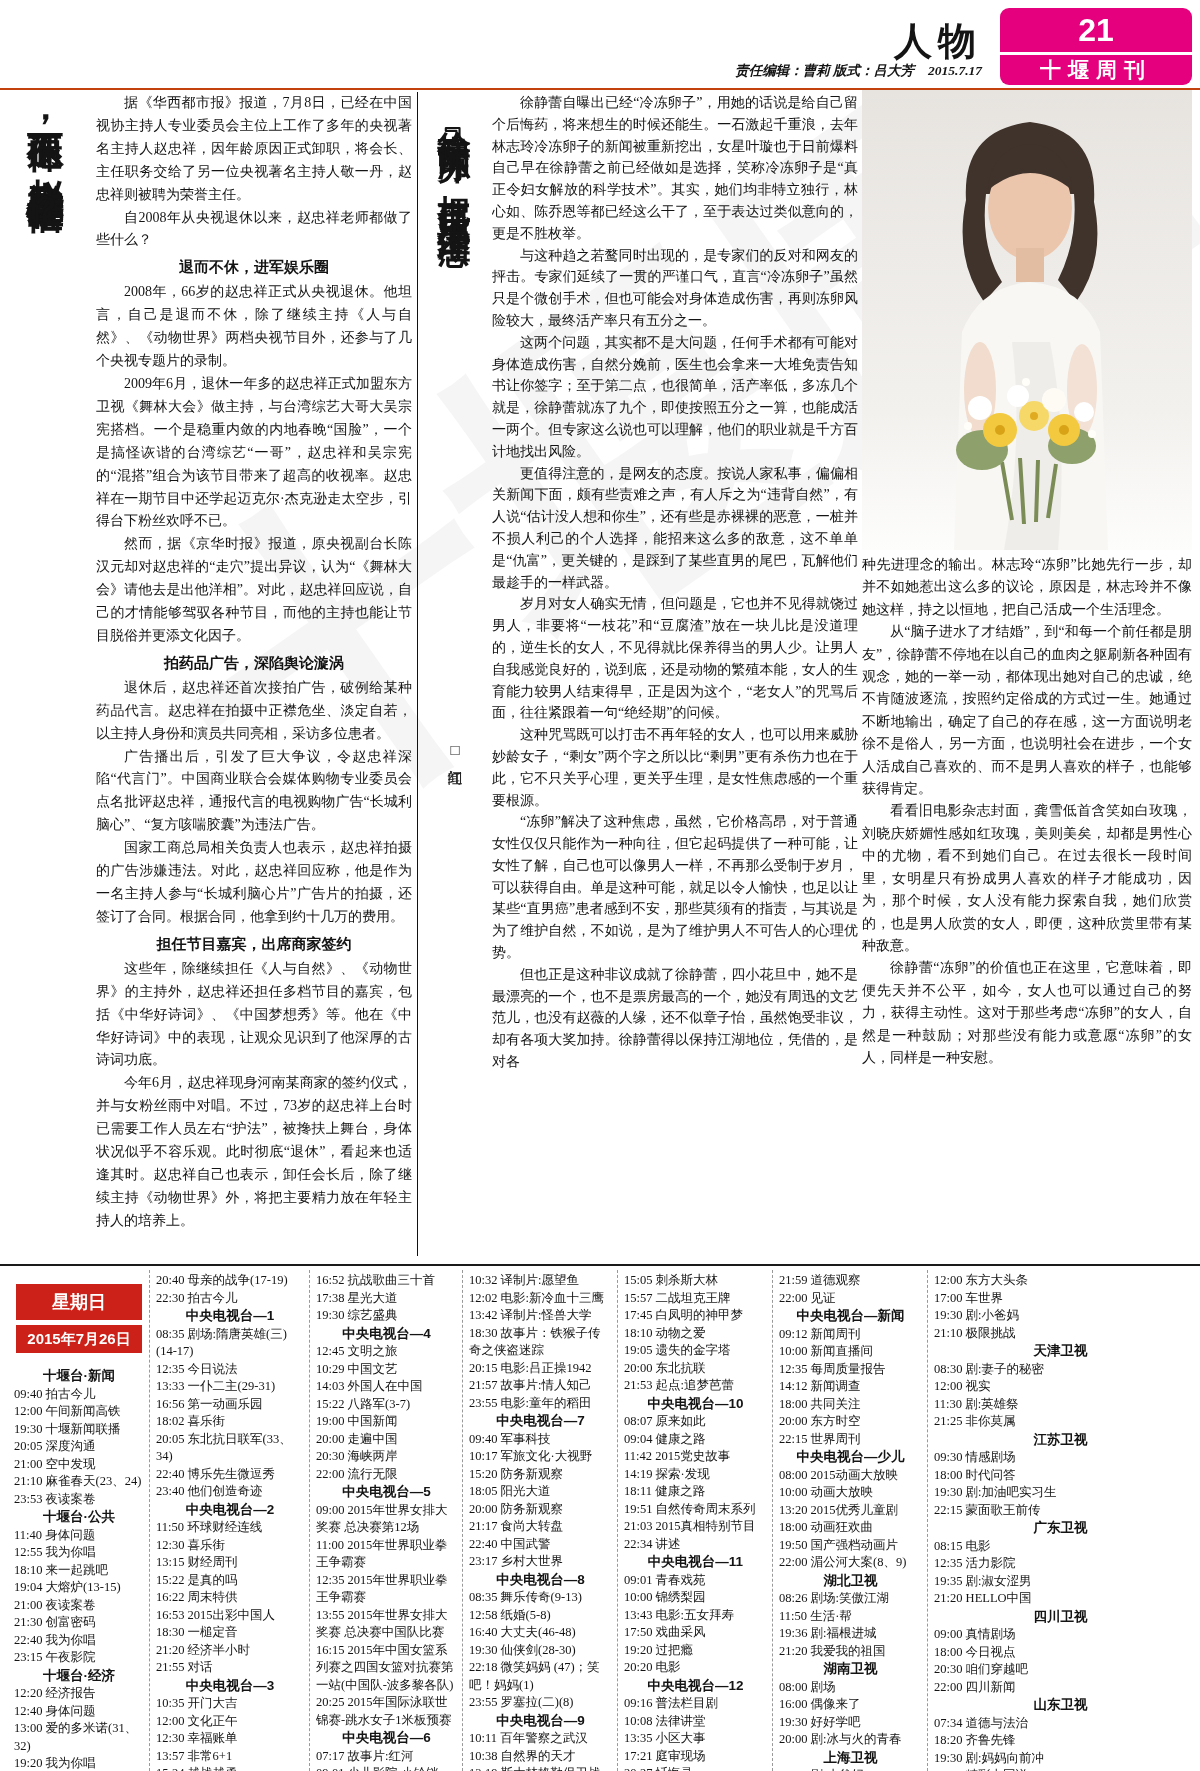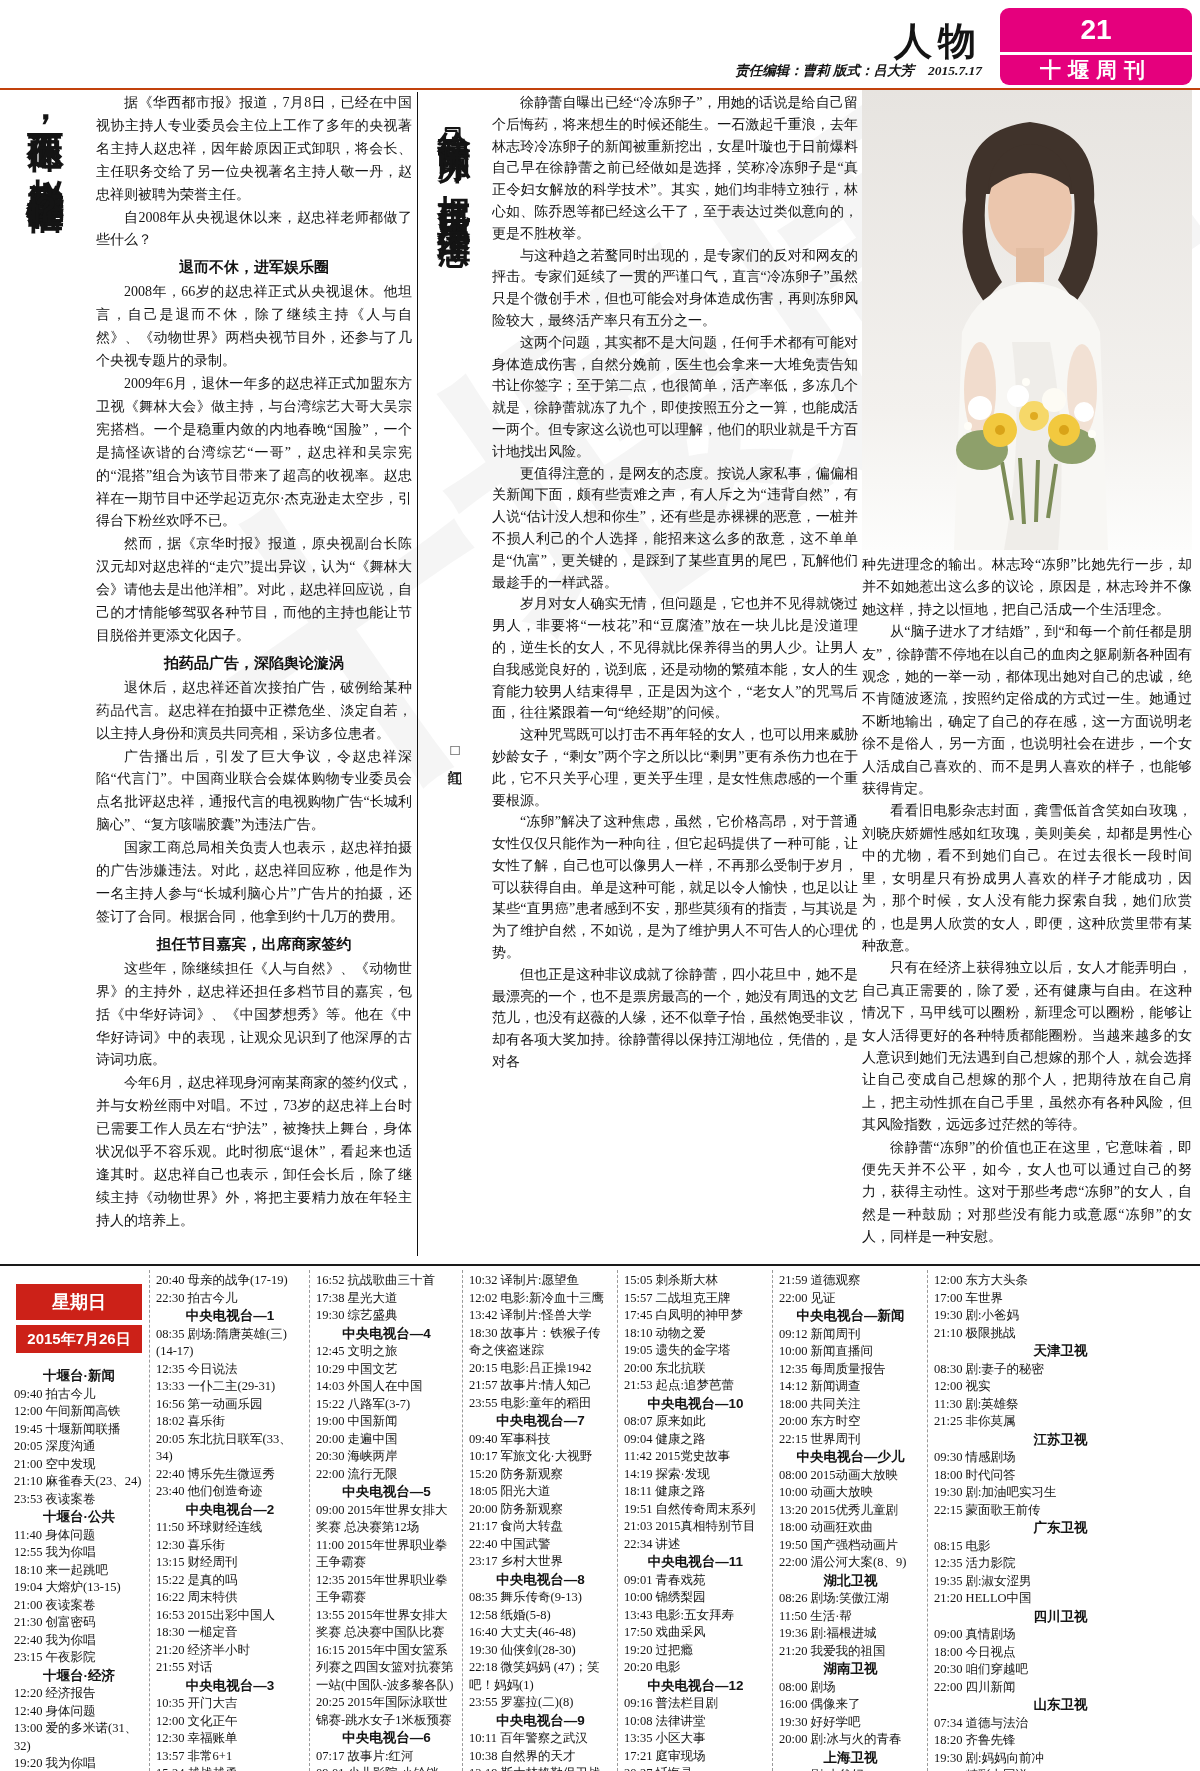--- a/index.html
+++ b/index.html
@@ -7,21 +7,21 @@
     width:1200px;height:1771px;position:relative;background:#ffffff;color:#141414;
     font-family:"Liberation Serif", serif;overflow:hidden;
   }
   
   .header{position:absolute;top:0;left:0;right:0;height:88px;border-bottom:2px solid #c2410c;background:#fff;z-index:5;}
   .section-title{position:absolute;right:218px;top:16px;font-size:38px;font-weight:700;letter-spacing:6px;font-family:"Liberation Serif",serif;}
   .credits{position:absolute;right:218px;top:62px;font-size:13.5px;font-style:italic;font-weight:700;white-space:nowrap;}
   .credits .date{margin-left:14px;margin-top:40px;}
   .badge{position:absolute;right:8px;top:8px;width:192px;}
   .badge-num{background:#e5007d;color:#fff;text-align:center;font-family:"Liberation Sans",sans-serif;
-    font-size:28px;font-weight:700;line-height:44px;border-radius:9px 9px 0 0;}
+    font-size:32px;font-weight:700;line-height:44px;border-radius:9px 9px 0 0;}
   .badge-gap{height:3px;background:#fff;}
   .badge-name{background:#e5007d;color:#fff;text-align:center;font-family:"Liberation Sans",sans-serif;
     font-size:21px;font-weight:700;line-height:30px;letter-spacing:7px;border-radius:0 0 9px 9px;}
   
   .watermark{position:absolute;left:90px;top:560px;font-size:330px;font-weight:700;color:rgba(110,110,110,0.07);
     transform:rotate(-35deg);transform-origin:left top;white-space:nowrap;z-index:1;pointer-events:none;
     font-family:"Liberation Sans",sans-serif;}
   
   .articles{position:absolute;top:90px;left:0;right:0;height:1172px;z-index:2;}
   .v-headline{writing-mode:vertical-rl;font-weight:700;margin:0;font-family:"Liberation Serif",serif;}
@@ -145,36 +145,35 @@
             <circle cx="106" cy="336" r="4" fill="#fffef8"></circle>
             <circle cx="230" cy="344" r="4" fill="#fffef8"></circle>
             <circle cx="164" cy="292" r="4" fill="#fffef8"></circle>
           </g>
         </svg>
       </div>
       <div class="mid-col2">
           <p class="para noindent">种先进理念的输出。林志玲“冻卵”比她先行一步，却并不如她惹出这么多的议论，原因是，林志玲并不像她这样，持之以恒地，把自己活成一个生活理念。</p>
           <p class="para">从“脑子进水了才结婚”，到“和每一个前任都是朋友”，徐静蕾不停地在以自己的血肉之躯刷新各种固有观念，她的一举一动，都体现出她对自己的忠诚，绝不肯随波逐流，按照约定俗成的方式过一生。她通过不断地输出，确定了自己的存在感，这一方面说明老徐不是俗人，另一方面，也说明社会在进步，一个女人活成自己喜欢的、而不是男人喜欢的样子，也能够获得肯定。</p>
           <p class="para">看看旧电影杂志封面，龚雪低首含笑如白玫瑰，刘晓庆娇媚性感如红玫瑰，美则美矣，却都是男性心中的尤物，看不到她们自己。在过去很长一段时间里，女明星只有扮成男人喜欢的样子才能成功，因为，那个时候，女人没有能力探索自我，她们欣赏的，也是男人欣赏的女人，即便，这种欣赏里带有某种敌意。</p>
-          <p class="para">只有在经济上获得独立以后，女人才能弄明白，自己真正需要的，除了爱，还有健康与自由。在这种情况下，马甲线可以圈粉，新理念可以圈粉，能够让女人活得更好的各种特质都能圈粉。当越来越多的女人意识到她们无法遇到自己想嫁的那个人，就会选择让自己变成自己想嫁的那个人，把期待放在自己肩上，把主动性抓在自己手里，虽然亦有各种风险，但其风险指数，远远多过茫然的等待。</p>
           <p class="para">徐静蕾“冻卵”的价值也正在这里，它意味着，即便先天并不公平，如今，女人也可以通过自己的努力，获得主动性。这对于那些考虑“冻卵”的女人，自然是一种鼓励；对那些没有能力或意愿“冻卵”的女人，同样是一种安慰。</p>
         </div>
     </div>
   </section>
 </main>
 
 <footer class="tv-guide">
   <div class="tv-col tv-col-0">
     <div class="day-box day-name">星期日</div>
     <div class="day-box day-date">2015年7月26日</div>
     <div>
         <div class="tv-channel">十堰台·新闻</div>
         <div class="tv-item">09:40 拍古今儿</div>
         <div class="tv-item">12:00 午间新闻高铁</div>
-        <div class="tv-item">19:45 十堰新闻联播</div>
+        <div class="tv-item">19:30 十堰新闻联播</div>
         <div class="tv-item">20:05 深度沟通</div>
         <div class="tv-item">21:00 空中发现</div>
         <div class="tv-item">21:10 麻雀春天(23、24)</div>
         <div class="tv-item">23:53 夜读案卷</div>
         <div class="tv-channel">十堰台·公共</div>
         <div class="tv-item">11:40 身体问题</div>
         <div class="tv-item">12:55 我为你唱</div>
         <div class="tv-item">18:10 来一起跳吧</div>
         <div class="tv-item">19:04 大熔炉(13-15)</div>
         <div class="tv-item">21:00 夜读案卷</div>

